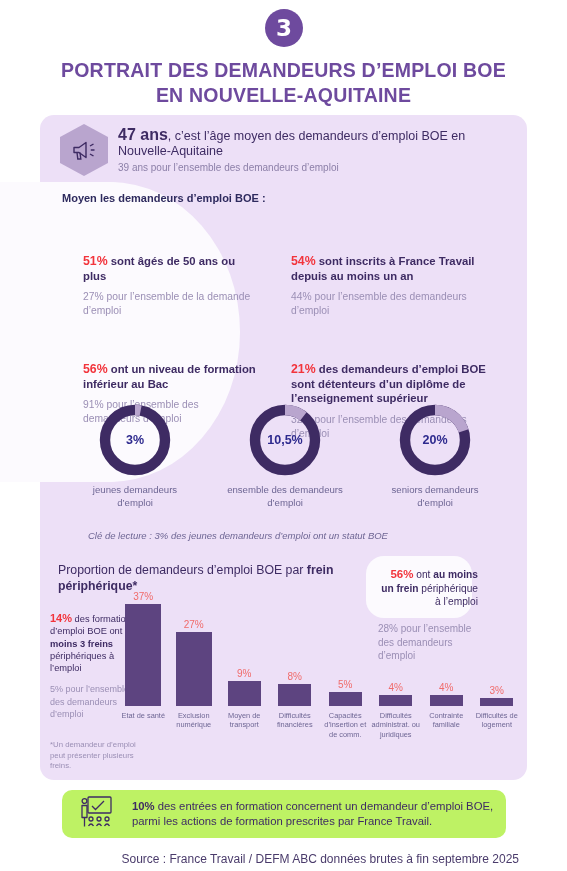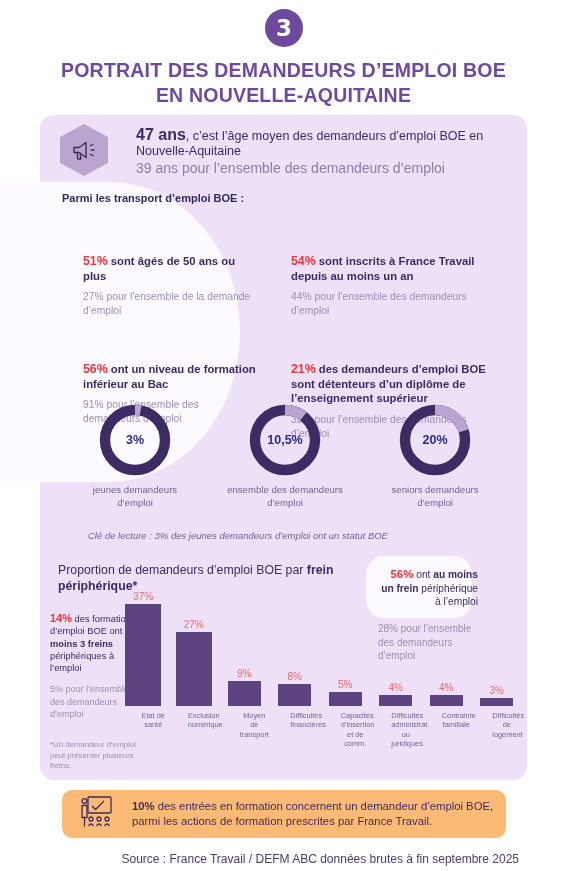--- a/index.html
+++ b/index.html
@@ -39,35 +39,35 @@
     position: absolute; left: 40px; top: 115px;
     width: 487px; height: 665px;
     background: #EDE0F7;
     border-radius: 14px;
   }
 
   
   .age-block {
     position: absolute; left: 60px; top: 124px;
     width: 450px; height: 54px;
-    display: flex; align-items: flex-start; gap: 28px;
+    display: flex; align-items: flex-start; gap: 10px;
   }
   .hex-icon {
     width: 48px; height: 52px; flex: 0 0 48px;
     background: #B9A5CE;
     clip-path: polygon(50% 0%, 100% 25%, 100% 75%, 50% 100%, 0% 75%, 0% 25%);
     display: flex; align-items: center; justify-content: center;
   }
   .age-text { padding-top: 3px; }
   .age-main {
     color: #3E2B63; font-size: 12.5px; line-height: 15px;
   }
   .age-main b { font-size: 16px; font-weight: bold; }
   .age-sub {
-    color: #8C7FA8; font-size: 14px; line-height: 14px; margin-top: 2px;
+    color: #8C7FA8; font-size: 10px; line-height: 14px; margin-top: 2px;
   }
 
   
   .blob {
     position: absolute; left: -170px; top: 182px;
     width: 410px; height: 300px;
     background: #FCFAFE;
     border-radius: 0 130px 130px 0 / 0 150px 150px 0;
   }
   .blob2 {
@@ -151,21 +151,21 @@
   .bar-val {
     color: #F06B6B; font-size: 10px; font-weight: normal;
     margin-bottom: 2px;
   }
   .bar-rect {
     background: #5D4480; width: 100%;
   }
   .bar-lab {
     position: absolute; top: 100%; left: -8px; right: -8px;
     margin-top: 5px;
-    color: #6E6694; font-size: 7.4px; line-height: 9.3px; margin-left: 20px;
+    color: #6E6694; font-size: 7.4px; line-height: 9.3px;
   }
 
   
   .callout {
     position: absolute; left: 366px; top: 556px;
     width: 106px; height: 62px;
     background: #FCFAFE; border-radius: 18px;
   }
   .callout-text {
     position: absolute; left: 378px; top: 568px; width: 100px;
@@ -175,21 +175,21 @@
   .callout-text b { font-weight: bold; }
   .callout-sub {
     position: absolute; left: 378px; top: 622px; width: 110px;
     color: #9B8FB5; font-size: 10px; line-height: 13.5px;
   }
 
   
   .bottom-box {
     position: absolute; left: 62px; top: 790px;
     width: 444px; height: 48px;
-    background: #fdba74; border-radius: 10px;
+    background: #bef264; border-radius: 10px;
     display: flex; align-items: center; gap: 14px;
     padding-left: 16px;
   }
   .bottom-text {
     color: #3E2B63; font-size: 11.3px; line-height: 15px;
   }
   .bottom-text b { font-weight: bold; }
 
   .source {
     position: absolute; right: 48px; top: 852px;
@@ -226,21 +226,21 @@
       <div class="age-main">
         <b>47 ans</b><span>, c’est l’âge moyen des demandeurs d’emploi BOE en Nouvelle-Aquitaine</span>
       </div>
       <div class="age-sub">39 ans pour l’ensemble des demandeurs d’emploi</div>
     </div>
   </div>
 
   <div class="blob"></div>
   <div class="blob2"></div>
 
-  <div class="parmi">Parmi les transport d’emploi BOE :</div>
+  <div class="parmi">Moyen les demandeurs d’emploi BOE :</div>
 
   <div class="stats-col stats-left">
     <div class="stat">
       <div class="stat-main">
         <span class="pct">51%</span><span> sont âgés de 50 ans ou plus</span>
       </div>
       <div class="stat-sub">27% pour l’ensemble de la demande d’emploi</div>
     </div>
     <div class="stat" style="margin-top:26px;">
       <div class="stat-main">

